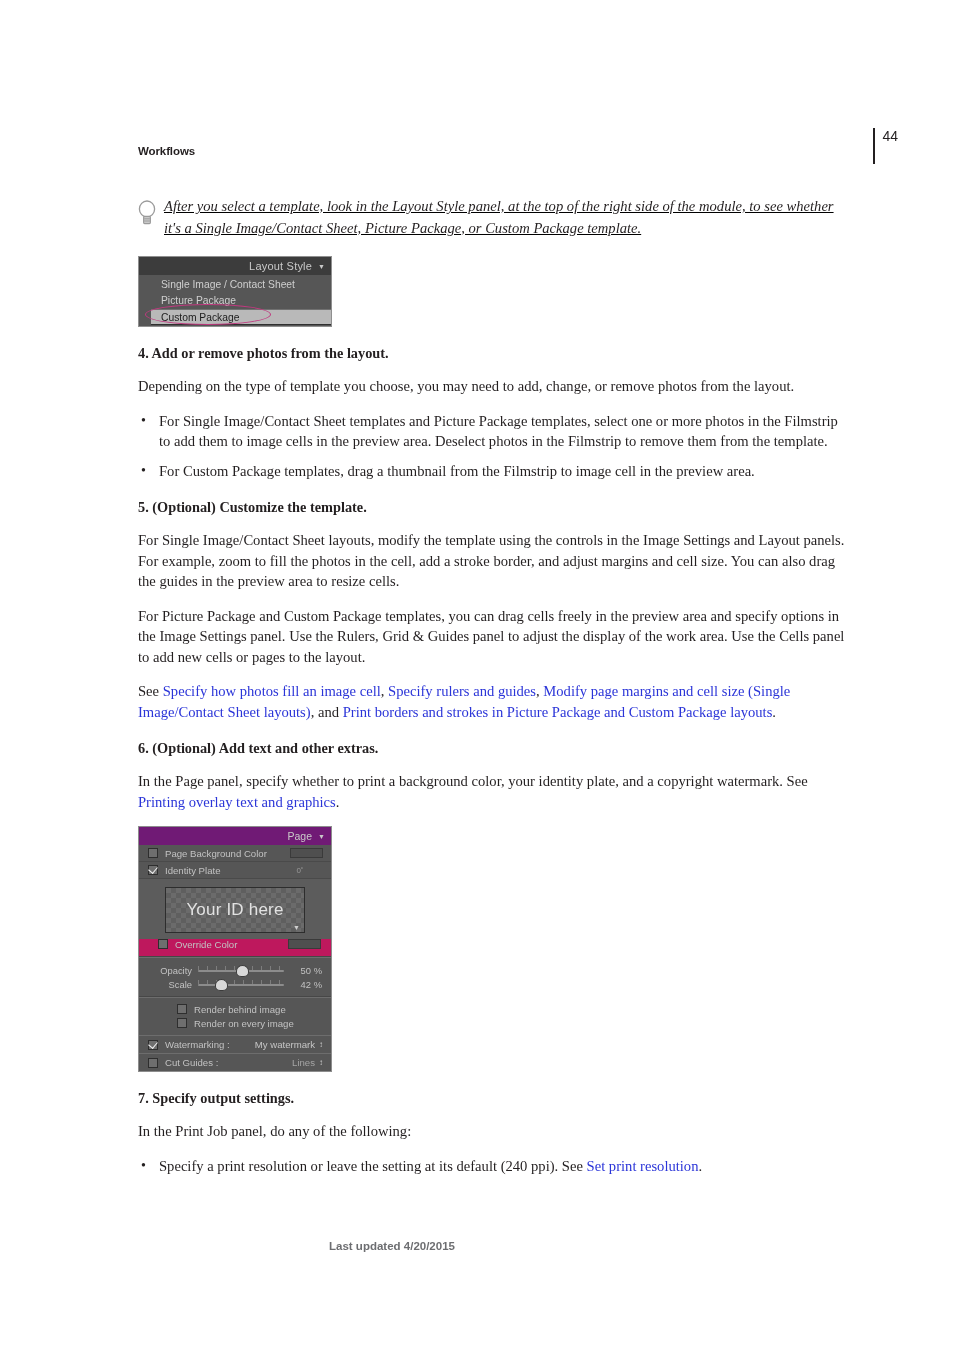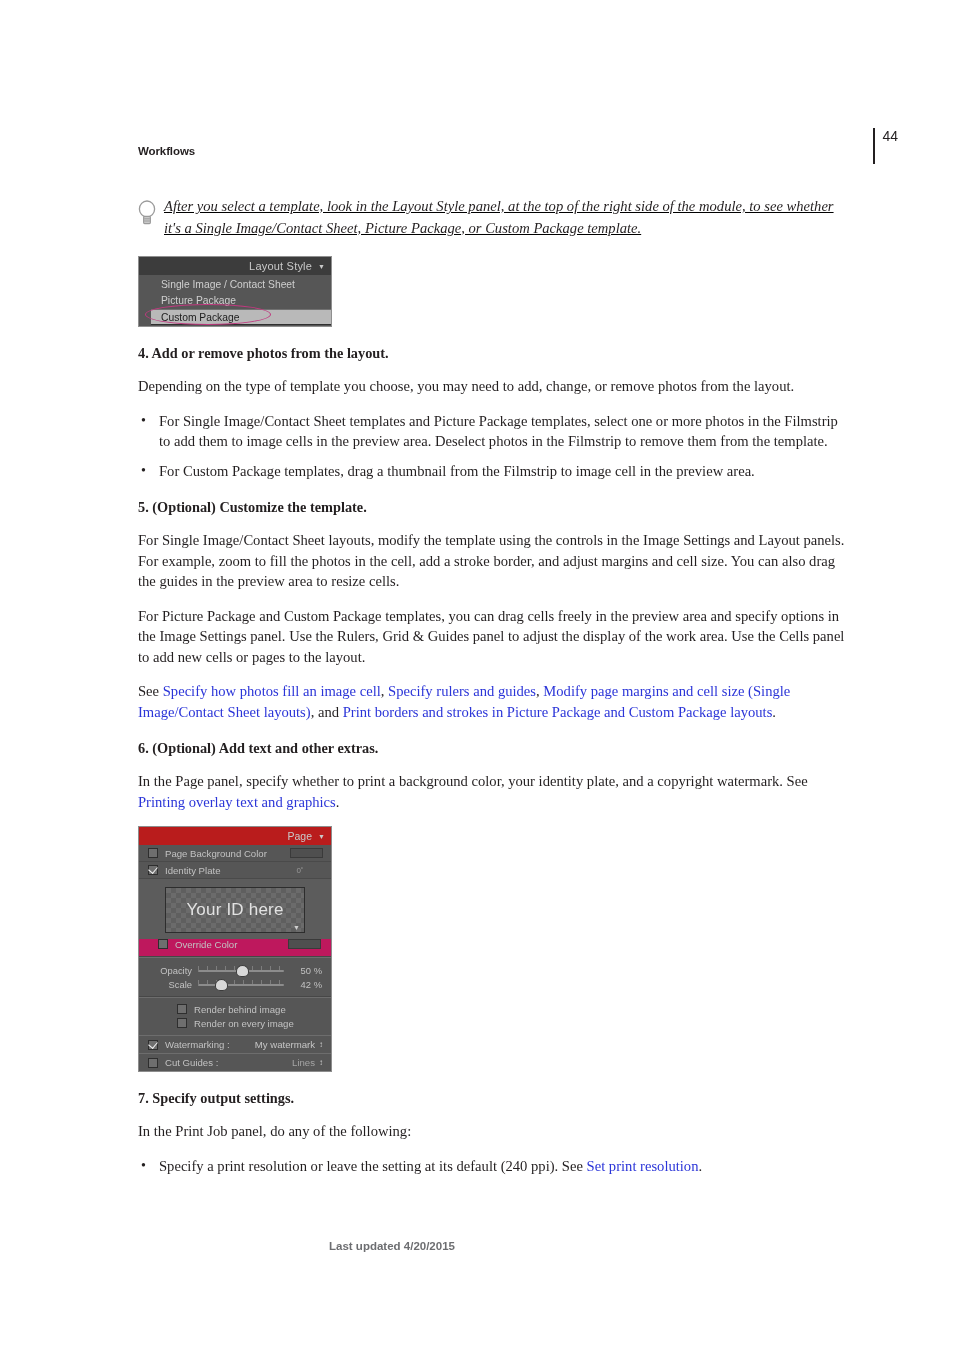--- a/index.html
+++ b/index.html
@@ -191,21 +191,21 @@
     position: relative;
     width: 194px;
     margin: 6px 0 6px 0;
     border: 1px solid #8d8d8d;
     box-sizing: border-box;
     background: #565656;
     font-family: "Liberation Sans", sans-serif;
     color: #c6c6c6;
   }
   .pp-header {
-    background: #b91c1c;
+    background: #701a75;
     height: 18px;
     display: flex;
     align-items: center;
     justify-content: flex-end;
     padding-right: 6px;
     box-sizing: border-box;
   }
   .pp-header-title {
     color: #c9c9c9;
     font-size: 10.5px;

